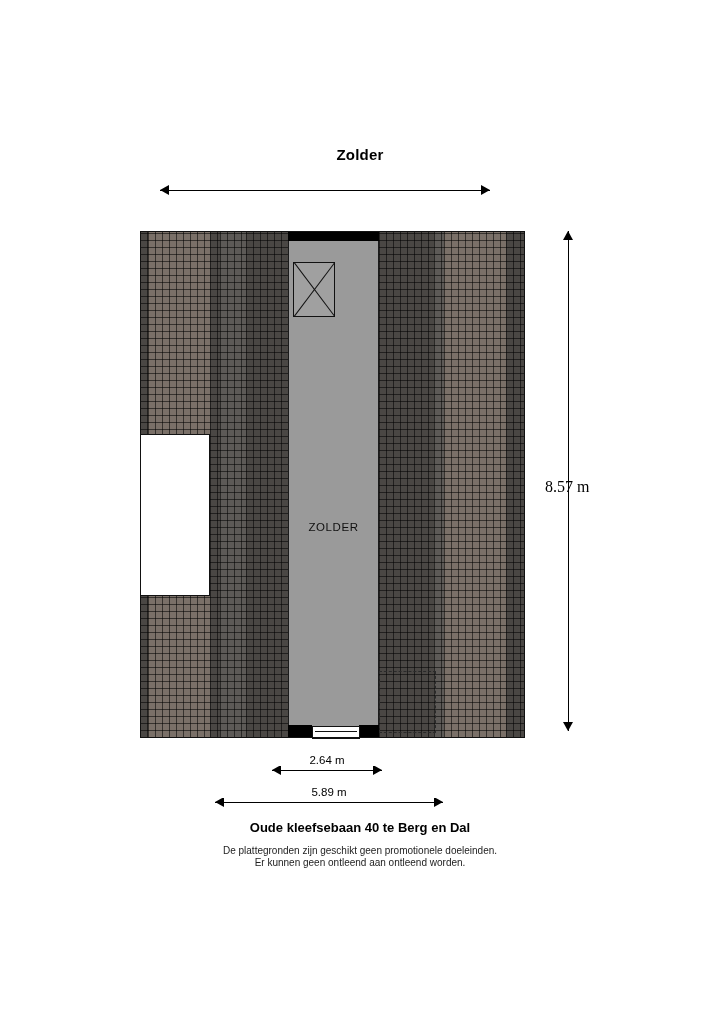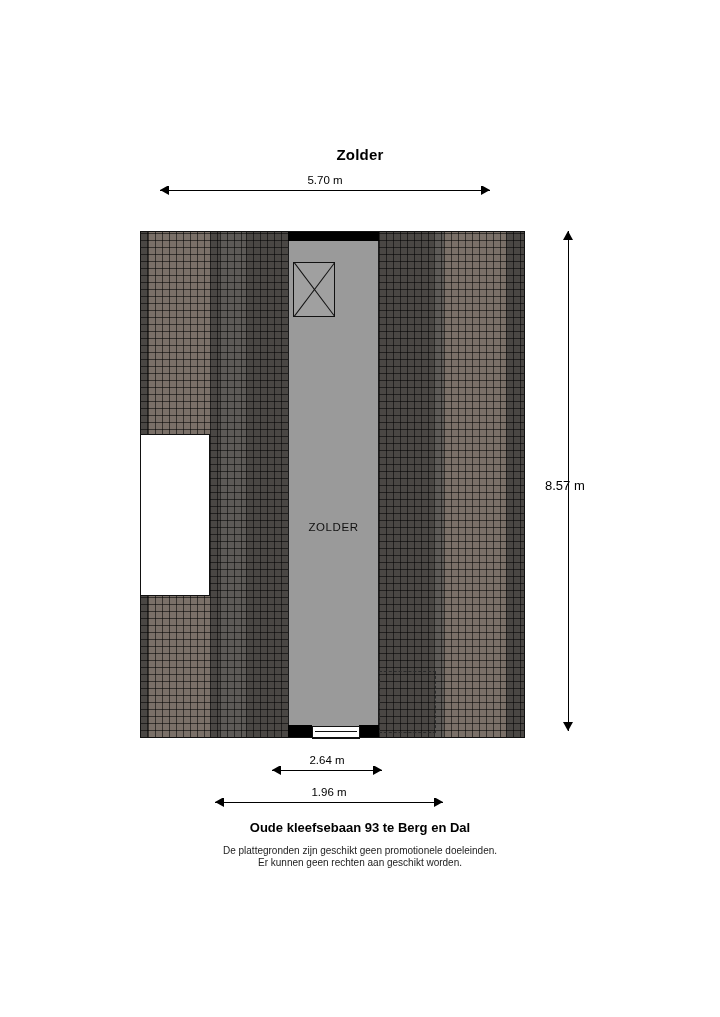--- a/index.html
+++ b/index.html
@@ -85,22 +85,23 @@
     left: 5px;
     width: 0;
     height: 0;
     border-left: 5px solid transparent;
     border-right: 5px solid transparent;
   }
   .dim-v .arrow-t { top: 0; border-bottom: 9px solid #000; }
   .dim-v .arrow-b { bottom: 0; border-top: 9px solid #000; }
   .dim-v-label {
     position: absolute;
-    font-size: 13px;
+    font-size: 16px;
     white-space: nowrap;
+    font-family: Liberation Serif, serif;
   }
 
   
   #plan {
     position: absolute;
     left: 140px;
     top: 231px;
     width: 385px;
     height: 507px;
     background: #3a3a3a;
@@ -264,21 +265,20 @@
 </style>
 </head>
 <body>
 
 <div id="floor-title">Zolder</div>
 
 <div class="dim-h" id="dim-top" style="left:160px; top:180px; width:330px;">
   <div class="line"></div>
   <div class="arrow-l"></div>
   <div class="arrow-r"></div>
-  <div class="label"><span>5.70 m</span></div>
 </div>
 
 <div class="dim-v" id="dim-right" style="left:558px; top:231px; height:500px;">
   <div class="line"></div>
   <div class="arrow-t"></div>
   <div class="arrow-b"></div>
 </div>
 <div class="dim-v-label" style="left:545px; top:478px;">8.57 m</div>
 
 <div id="plan">
@@ -321,18 +321,18 @@
   <div class="line"></div>
   <div class="arrow-l"></div>
   <div class="arrow-r"></div>
   <div class="label"><span>2.64 m</span></div>
 </div>
 
 <div class="dim-h" id="dim-bottom-outer" style="left:215px; top:792px; width:228px;">
   <div class="line"></div>
   <div class="arrow-l"></div>
   <div class="arrow-r"></div>
-  <div class="label"><span>1.96 m</span></div>
-</div>
-
-<div id="footer-address">Oude kleefsebaan 93 te Berg en Dal</div>
+  <div class="label"><span>5.89 m</span></div>
+</div>
+
+<div id="footer-address">Oude kleefsebaan 40 te Berg en Dal</div>
 <div id="footer-note1">De plattegronden zijn geschikt geen promotionele doeleinden.</div>
-<div id="footer-note2">Er kunnen geen rechten aan geschikt worden.</div>
+<div id="footer-note2">Er kunnen geen ontleend aan ontleend worden.</div>
 
 </body></html>

